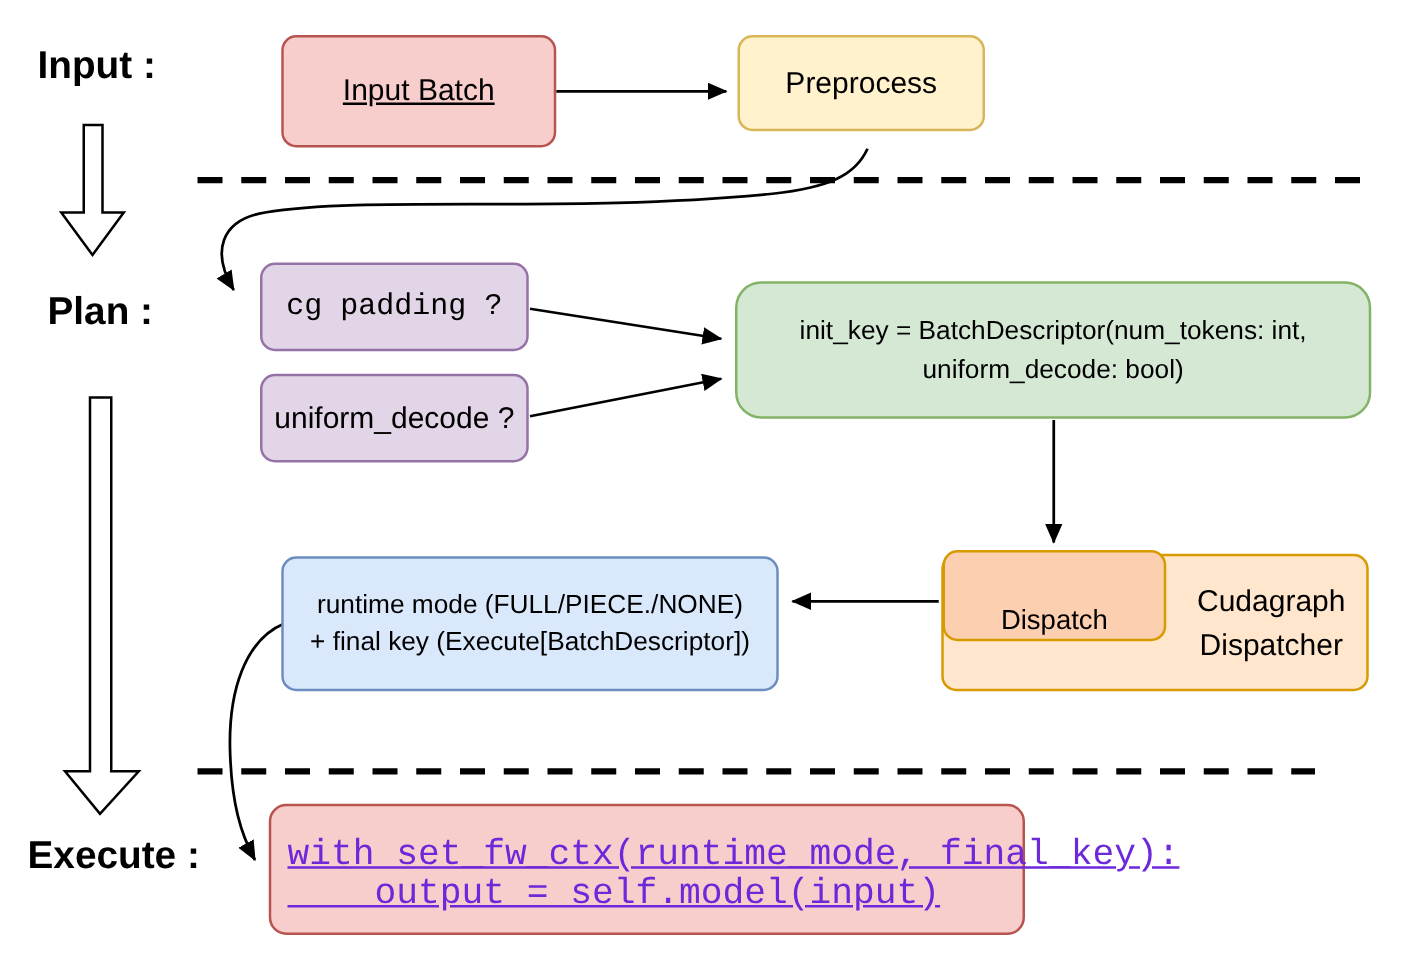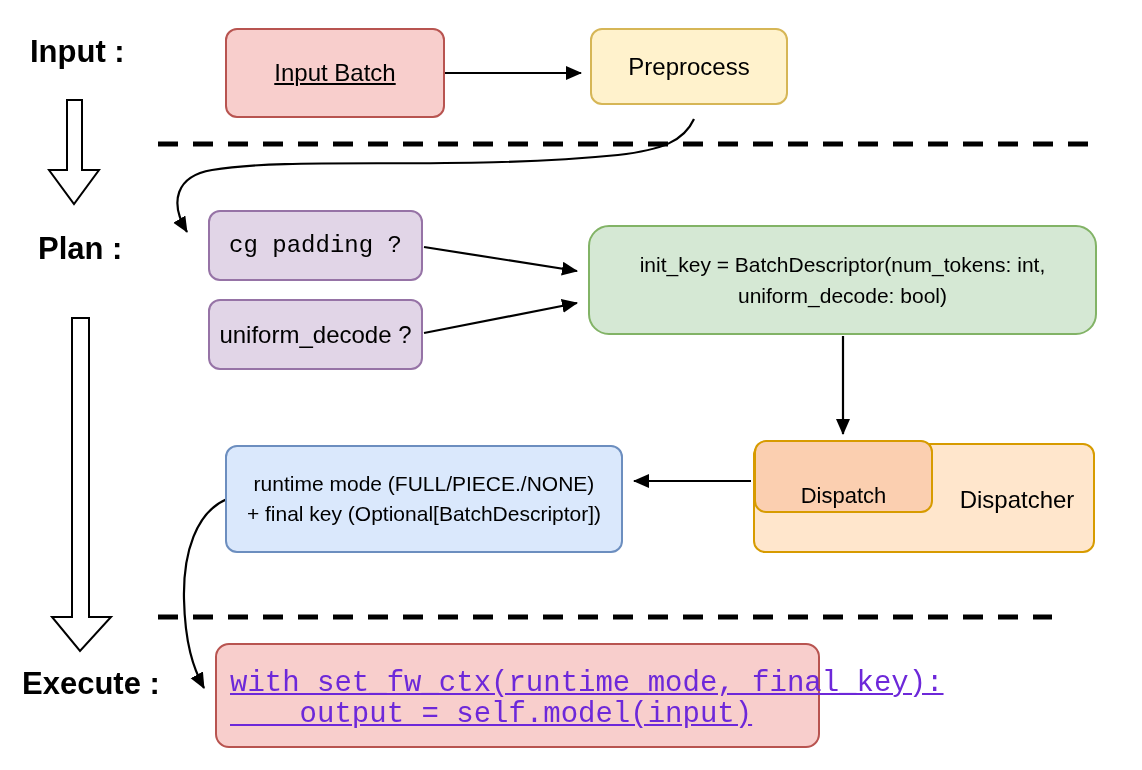--- a/index.html
+++ b/index.html
@@ -90,31 +90,32 @@
     <span>uniform_decode ?</span>
   </div>
 
   <div class="node node-green" id="node-init-key">
     <div>init_key = BatchDescriptor(num_tokens: int,</div>
     <div>uniform_decode: bool)</div>
   </div>
 
   <div class="node node-orange" id="node-cudagraph-dispatcher">
     <div id="cudagraph-label">
+      <div>Cudagraph</div>
       <div>Dispatcher</div>
     </div>
   </div>
 
   <div class="node node-orange-inner" id="node-dispatch">
     <span>Dispatch</span>
   </div>
 
   <div class="node node-blue" id="node-runtime-mode">
     <div>runtime mode (FULL/PIECE./NONE)</div>
-    <div>+ final key (Optional[BatchDescriptor])</div>
+    <div>+ final key (Execute[BatchDescriptor])</div>
   </div>
 
   <div class="node node-red" id="node-execute-code">
     <div class="pre-line">with set_fw_ctx(runtime_mode, final_key):</div>
     <div class="pre-line">    output = self.model(input)</div>
   </div>
 
 </div>
 
 </body></html>

